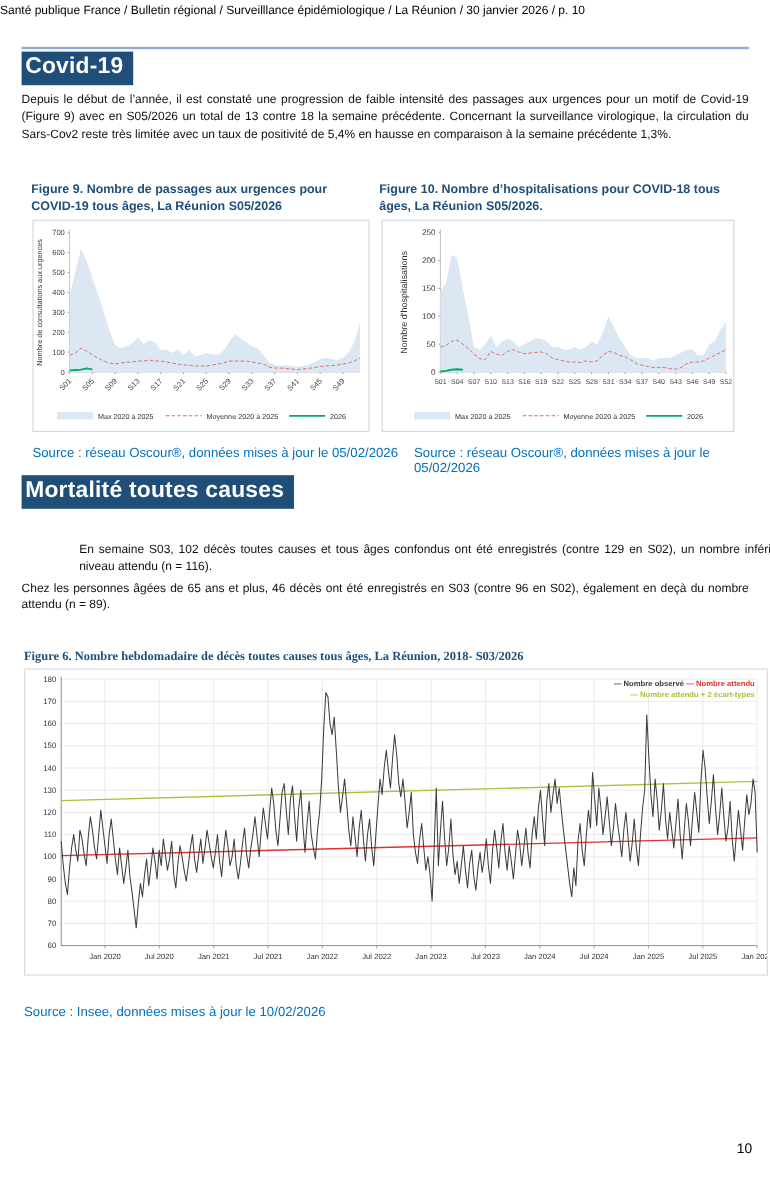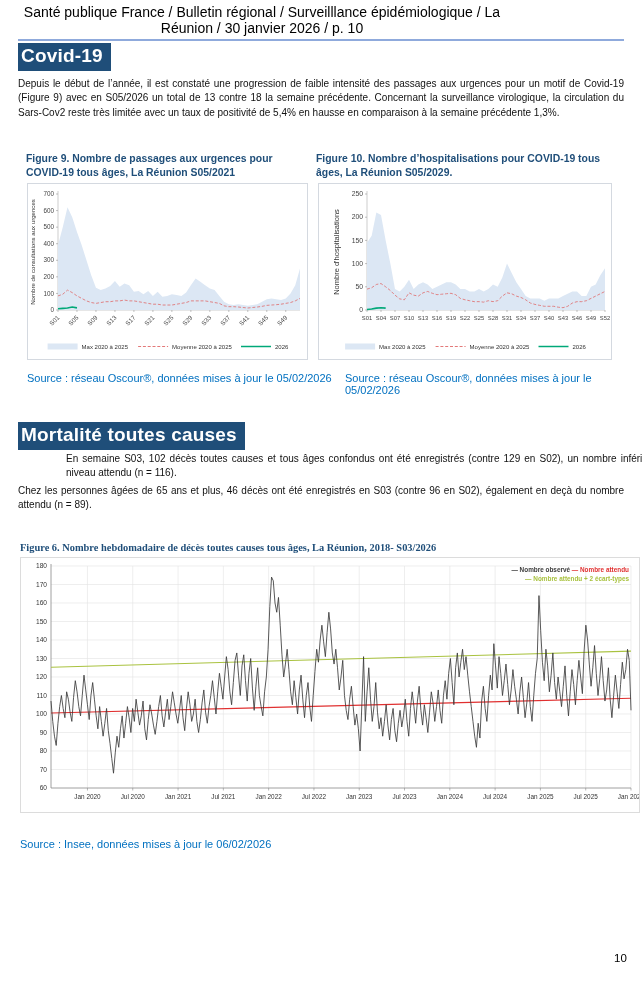--- a/index.html
+++ b/index.html
@@ -3,33 +3,33 @@
 <meta charset="utf-8">
 <style>
   * { margin:0; padding:0; box-sizing:border-box; }
   html,body { background:#ffffff; }
   body {
     width:642px; height:1000px; position:relative;
     font-family:"Liberation Sans", sans-serif; color:#1a1a1a;
   }
   .abs { position:absolute; }
   .page-header {
-    top:4px; left:0; width:524px; text-align:center;
-    font-size:14px; color:#000;
+    top:4px; left:0; width:524px; text-align:left;
+    font-size:10px; color:#000;
   }
   .rule {
     top:39px; left:18px; width:606px; height:2px; background:#8FAADC;
   }
   .section-title {
     left:18px; display:inline-block; background:#1F4E79; color:#ffffff;
     font-weight:bold; font-size:19px; line-height:1.25; padding:1px 8px 3px 3px;
     letter-spacing:0.2px;
   }
   #covid-title { top:43px; }
-  #mort-title  { top:396px;margin-top:26px; }
+  #mort-title  { top:396px; }
   .body-text {
     left:18px; width:606px; font-size:10px; line-height:1.43;
     text-align:justify; color:#111;
   }
   #covid-para { top:77px; }
   #mort-p1 { top:452px;margin-left:48px; }
   #mort-p2 { top:484px; }
   .fig-caption {
     color:#1F4E79; font-weight:bold; font-size:10.4px; line-height:1.3;
   }
@@ -53,22 +53,22 @@
 </style>
 </head>
 <body>
 
 <div class="abs page-header">Santé publique France / Bulletin régional / Surveilllance épidémiologique / La Réunion / 30 janvier 2026 / p. 10</div>
 <div class="abs rule"></div>
 
 <div class="abs section-title" id="covid-title">Covid-19</div>
 <div class="abs body-text" id="covid-para">Depuis le début de l’année, il est constaté une progression de faible intensité des passages aux urgences pour un motif de Covid-19 (Figure 9) avec en S05/2026 un total de 13 contre 18 la semaine précédente. Concernant la surveillance virologique, la circulation du Sars-Cov2 reste très limitée avec un taux de positivité de 5,4% en hausse en comparaison à la semaine précédente 1,3%.</div>
 
-<div class="abs fig-caption" id="fig9-cap">Figure 9. Nombre de passages aux urgences pour COVID-19 tous âges, La Réunion S05/2021</div>
-<div class="abs fig-caption" id="fig10-cap">Figure 10. Nombre d’hospitalisations pour COVID-19 tous âges, La Réunion S05/2029.</div>
+<div class="abs fig-caption" id="fig9-cap">Figure 9. Nombre de passages aux urgences pour COVID-19 tous âges, La Réunion S05/2026</div>
+<div class="abs fig-caption" id="fig10-cap">Figure 10. Nombre d’hospitalisations pour COVID-18 tous âges, La Réunion S05/2026.</div>
 
 <div class="abs chart-box" id="fig9-box"><svg width="279" height="175" viewBox="0 0 279 175">
       <line x1="30" y1="7" x2="30" y2="126" stroke="#b8b8b8" stroke-width="0.7"></line>
       <line x1="30" y1="126" x2="272" y2="126" stroke="#b8b8b8" stroke-width="0.7"></line>
       <line x1="28" y1="126" x2="30" y2="126" stroke="#999" stroke-width="0.6"></line>
       <text x="26" y="128.2" text-anchor="end" font-size="6.3" fill="#444">0</text>
       <line x1="28" y1="109.42857142857143" x2="30" y2="109.42857142857143" stroke="#999" stroke-width="0.6"></line>
       <text x="26" y="111.62857142857143" text-anchor="end" font-size="6.3" fill="#444">100</text>
       <line x1="28" y1="92.85714285714286" x2="30" y2="92.85714285714286" stroke="#999" stroke-width="0.6"></line>
       <text x="26" y="95.05714285714286" text-anchor="end" font-size="6.3" fill="#444">200</text>
@@ -256,15 +256,15 @@
       <line x1="564.7055888223553" y1="230" x2="564.7055888223553" y2="232.5" stroke="#888" stroke-width="0.6"></line>
       <text x="564.7055888223553" y="241" text-anchor="middle" font-size="6.4" fill="#333">Jul 2025</text>
       <line x1="610" y1="230" x2="610" y2="232.5" stroke="#888" stroke-width="0.6"></line>
       <text x="610" y="241" text-anchor="middle" font-size="6.4" fill="#333">Jan 2026</text>
       <line x1="30" y1="155.075" x2="610" y2="140.275" stroke="#E03030" stroke-width="1.1"></line>
       <line x1="30" y1="109.19500000000001" x2="610" y2="93.1" stroke="#A9C23F" stroke-width="1.1"></line>
       <polyline points="30,143.05 31.736526946107784,163.4 33.47305389221557,178.2 35.209580838323355,187.45 36.946107784431135,165.25 38.68263473053892,148.6 40.41916167664671,137.5 42.15568862275449,150.45 43.89221556886228,159.7 45.62874251497006,133.8 47.365269461077844,141.2 49.10179640718563,154.15 50.83832335329342,163.4 52.5748502994012,139.35 54.31137724550898,122.7 56.047904191616766,133.8 57.78443113772455,148.6 59.52095808383234,157.85 61.25748502994012,137.5 62.9940119760479,117.15 64.73053892215569,131.95 66.46706586826348,146.75 68.20359281437126,161.55 69.94011976047904,137.5 71.67664670658684,124.55 73.41317365269461,141.2 75.1497005988024,157.85 76.88622754491018,170.8 78.62275449101796,148.6 80.35928143712576,163.4 82.09580838323353,178.2 83.83233532934132,165.25 85.5688622754491,150.45 87.30538922155688,172.65 89.04191616766468,185.6 90.77844311377245,200.4 92.51497005988024,215.2 94.25149700598803,194.85 95.9880239520958,178.2 97.72455089820359,189.3 99.46107784431138,170.8 101.19760479041916,157.85 102.93413173652695,180.05 104.67065868263474,165.25 106.40718562874251,148.6 108.1437125748503,159.7 109.88023952095809,174.5 111.61676646706587,150.45 113.35329341317366,163.4 115.08982035928143,141.2 116.82634730538922,154.15 118.562874251497,167.1 120.2994011976048,157.85 122.03592814371258,143.05 123.77245508982035,170.8 125.50898203592814,181.9 127.24550898203593,161.55 128.98203592814372,146.75 130.71856287425152,156 132.45508982035926,167.1 134.19161676646706,176.35 135.92814371257487,163.4 137.66467065868264,148.6 139.4011976047904,137.5 141.1377245508982,157.85 142.874251497006,168.95 144.61077844311376,154.15 146.34730538922156,141.2 148.08383233532936,161.55 149.8203592814371,148.6 151.5568862275449,133.8 153.2934131736527,144.9 155.02994011976048,156 156.76646706586826,165.25 158.50299401197606,152.3 160.23952095808383,137.5 161.9760479041916,159.7 163.7125748502994,172.65 165.44910179640718,150.45 167.18562874251498,133.8 168.92215568862275,146.75 170.65868263473052,163.4 172.39520958083833,156 174.1317365269461,141.2 175.8682634730539,163.4 177.60479041916167,174.5 179.34131736526948,161.55 181.07784431137725,144.9 182.81437125748502,131.95 184.55089820359282,154.15 186.2874251497006,165.25 188.0239520958084,148.6 189.76047904191617,137.5 191.49700598802394,122.7 193.23353293413174,139.35 194.97005988023952,156 196.70658682634732,133.8 198.4431137724551,115.3 200.17964071856287,128.25 201.91616766467067,141.2 203.65269461077844,119 205.38922155688624,98.65 207.125748502994,111.6 208.8622754491018,133.8 210.5988023952096,146.75 212.33532934131736,124.55 214.07185628742516,102.35 215.80838323353294,94.94999999999999 217.5449101796407,117.15 219.2814371257485,137.5 221.01796407185628,107.9 222.75449101796409,96.80000000000001 224.49101796407186,122.7 226.22754491017963,143.05 227.96407185628743,115.3 229.7005988023952,100.5 231.437125748503,130.1 233.17365269461078,152.3 234.91017964071855,128.25 236.64670658682635,109.75 238.38323353293413,137.5 240.11976047904193,148.6 241.8562874251497,157.85 243.59281437125748,133.8 245.32934131736528,119 247.06586826347305,91.25 248.80239520958085,48.69999999999999 250.53892215568862,19.099999999999994 252.2754491017964,22.80000000000001 254.0119760479042,45 255.74850299401197,54.25 257.4850299401198,39.44999999999999 259.2215568862275,67.19999999999999 260.9580838323353,96.80000000000001 262.6946107784431,119 264.4311377245509,106.05 266.1676646706587,91.25 267.90419161676647,111.6 269.6407185628742,133.8 271.377245508982,146.75 273.1137724550898,122.7 274.8502994011976,139.35 276.5868263473054,156 278.32335329341316,131.95 280.05988023952096,117.15 281.7964071856287,141.2 283.5329341317365,159.7 285.2694610778443,137.5 287.0059880239521,124.55 288.74251497005986,148.6 290.47904191616766,163.4 292.21556886227546,137.5 293.9520958083832,113.45 295.688622754491,91.25 297.4251497005988,104.2 299.1616766467066,82 300.89820359281435,67.19999999999999 302.63473053892216,83.85 304.37125748502996,98.65 306.1077844311377,74.6 307.8443113772455,54.25 309.5808383233533,70.9 311.31736526946105,94.94999999999999 313.05389221556885,106.05 314.79041916167665,91.25 316.52694610778445,109.75 318.2634730538922,131.95 320,119 321.7365269461078,102.35 323.47305389221555,137.5 325.20958083832335,152.3 326.94610778443115,161.55 328.68263473053895,141.2 330.4191616766467,128.25 332.1556886227545,148.6 333.8922155688623,167.1 335.62874251497004,156 337.36526946107784,170.8 339.10179640718565,193 340.8383233532934,146.75 342.5748502994012,98.65 344.311377245509,163.4 346.0479041916168,133.8 347.78443113772454,109.75 349.52095808383234,141.2 351.25748502994014,163.4 352.9940119760479,148.6 354.7305389221557,124.55 356.4670658682635,154.15 358.20359281437123,170.8 359.94011976047904,159.7 361.67664670658684,178.2 363.41317365269464,163.4 365.1497005988024,146.75 366.8862275449102,167.1 368.622754491018,181.9 370.35928143712573,161.55 372.09580838323353,150.45 373.83233532934133,172.65 375.5688622754491,183.75 377.3053892215569,165.25 379.0419161676647,152.3 380.7784431137725,168.95 382.5149700598802,157.85 384.251497005988,141.2 385.98802395209583,163.4 387.7245508982036,178.2 389.4610778443114,150.45 391.1976047904192,133.8 392.9341317365269,148.6 394.6706586826347,165.25 396.4071856287425,143.05 398.1437125748503,128.25 399.88023952095807,152.3 401.6167664670659,167.1 403.3532934131737,146.75 405.0898203592814,159.7 406.8263473053892,174.5 408.562874251497,154.15 410.29940119760477,133.8 412.03592814371257,144.9 413.77245508982037,163.4 415.50898203592817,148.6 417.2455089820359,131.95 418.9820359281437,152.3 420.7185628742515,165.25 422.45508982035926,137.5 424.19161676646706,122.7 425.92814371257487,141.2 427.6646706586826,115.3 429.4011976047904,100.5 431.1377245508982,124.55 432.874251497006,146.75 434.61077844311376,109.75 436.34730538922156,94.94999999999999 438.08383233532936,119 439.8203592814371,104.2 441.5568862275449,91.25 443.2934131736527,111.6 445.02994011976045,98.65 446.76646706586826,117.15 448.50299401197606,133.8 450.23952095808386,148.6 451.9760479041916,163.4 453.7125748502994,178.2 455.4491017964072,189.3 457.18562874251495,165.25 458.92215568862275,180.05 460.65868263473055,143.05 462.3952095808383,128.25 464.1317365269461,150.45 465.8682634730539,163.4 467.6047904191617,137.5 469.34131736526945,117.15 471.07784431137725,131.95 472.81437125748505,85.69999999999999 474.5508982035928,107.9 476.2874251497006,130.1 478.0239520958084,98.65 479.76047904191614,115.3 481.49700598802394,137.5 483.23353293413174,122.7 484.97005988023955,106.05 486.7065868263473,126.4 488.4431137724551,146.75 490.1796407185629,131.95 491.91616766467064,111.6 493.65269461077844,128.25 495.38922155688624,141.2 497.125748502994,156 498.8622754491018,133.8 500.5988023952096,119 502.3353293413174,139.35 504.07185628742513,159.7 505.80838323353294,144.9 507.54491017964074,124.55 509.2814371257485,148.6 511.0179640718563,163.4 512.754491017964,137.5 514.4910179640718,115.3 516.2275449101796,100.5 517.9640718562874,37.599999999999994 519.7005988023952,72.75 521.4371257485029,104.2 523.1736526946108,122.7 524.9101796407185,91.25 526.6467065868263,107.9 528.3832335329341,133.8 530.1197604790419,117.15 531.8562874251497,94.94999999999999 533.5928143712574,124.55 535.3293413173653,141.2 537.065868263473,119 538.8023952095808,133.8 540.5389221556886,148.6 542.2754491017964,128.25 544.0119760479042,107.9 545.748502994012,137.5 547.4850299401197,157.85 549.2215568862275,133.8 550.9580838323353,111.6 552.6946107784431,126.4 554.4311377245509,146.75 556.1676646706587,122.7 557.9041916167664,102.35 559.6407185628742,119 561.377245508982,135.65 563.1137724550898,93.1 564.8502994011976,67.19999999999999 566.5868263473054,82 568.3233532934132,106.05 570.0598802395209,128.25 571.7964071856287,109.75 573.5329341317365,87.55000000000001 575.2694610778443,115.3 577.0059880239521,137.5 578.7425149700599,120.85 580.4790419161677,98.65 582.2155688622754,122.7 583.9520958083832,143.05 585.688622754491,131.95 587.4251497005988,109.75 589.1616766467066,141.2 590.8982035928144,159.7 592.6347305389221,137.5 594.3712574850299,117.15 596.1077844311377,133.8 597.8443113772455,150.45 599.5808383233533,126.4 601.3173652694611,104.2 603.0538922155689,120.85 604.7904191616766,111.6 606.5269461077844,91.25 608.2634730538922,102.35 610,152.3" fill="none" stroke="#3B3B3B" stroke-width="0.85" stroke-linejoin="round"></polyline>
       <text x="608" y="14" text-anchor="end" font-size="6.4" font-weight="bold"><tspan fill="#3B3B3B">— Nombre observé </tspan><tspan fill="#E03030">— Nombre attendu</tspan></text>
       <text x="608" y="23" text-anchor="end" font-size="6.4" font-weight="bold" fill="#A9C23F">— Nombre attendu + 2 écart-types</text>
     </svg></div>
-<div class="abs source" id="src6">Source : Insee, données mises à jour le 06/02/2026</div>
+<div class="abs source" id="src6">Source : Insee, données mises à jour le 10/02/2026</div>
 
 <div class="abs page-num">10</div>
 
 </body></html>

